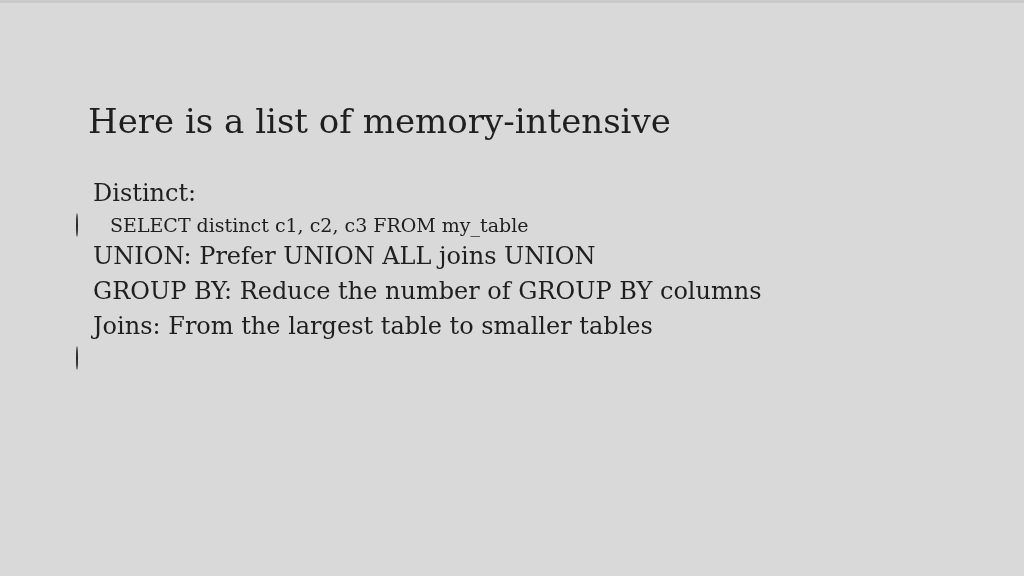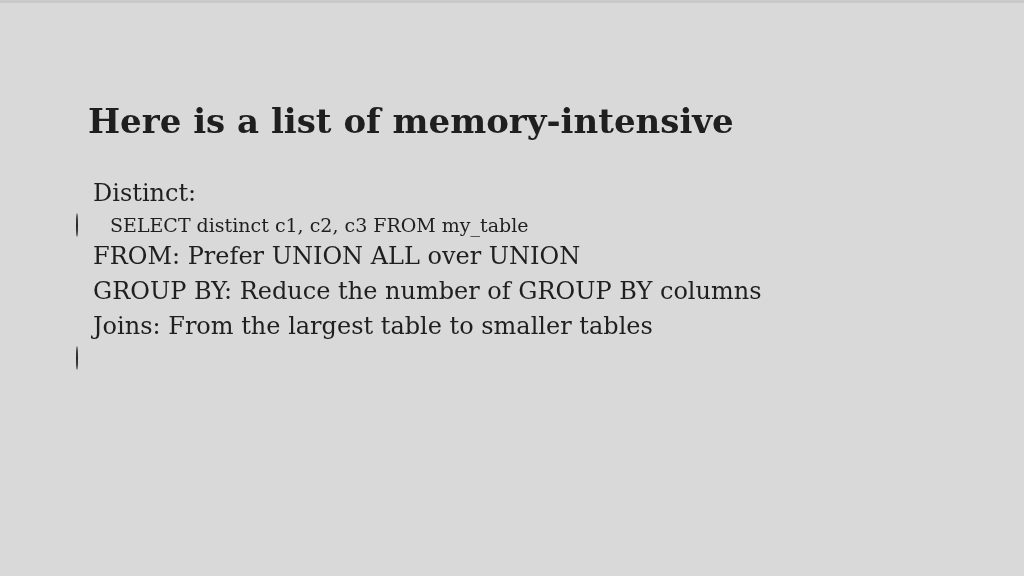--- a/index.html
+++ b/index.html
@@ -21,21 +21,21 @@
     left: 0;
     width: 100%;
     height: 3px;
     background: #c9c9c9;
   }
   .title {
     position: absolute;
     left: 88px;
     top: 78px;
     font-size: 34px;
-    font-weight: 700;
+    font-weight: 400;
     line-height: 1.2;
     letter-spacing: 0px;
     white-space: nowrap;
   }
   .bullet-list {
     position: absolute;
     left: 0;
     top: 176px;
     right: 20px;
   }
@@ -98,21 +98,21 @@
     </div>
 
     <div class="row l2">
       <span class="marker"><span class="circle"></span></span>
       <div class="text-col">SELECT distinct c1, c2, c3 FROM my_table</div>
     </div>
 
 
     <div class="row l1">
       <span class="marker"><span class="dot"></span></span>
-      <div class="text-col">FROM: Prefer UNION ALL over UNION</div>
+      <div class="text-col">UNION: Prefer UNION ALL joins UNION</div>
     </div>
 
 
     <div class="row l1">
       <span class="marker"><span class="dot"></span></span>
       <div class="text-col">GROUP BY: Reduce the number of GROUP BY columns</div>
     </div>
 
     <div class="row l1">
       <span class="marker"><span class="dot"></span></span>

